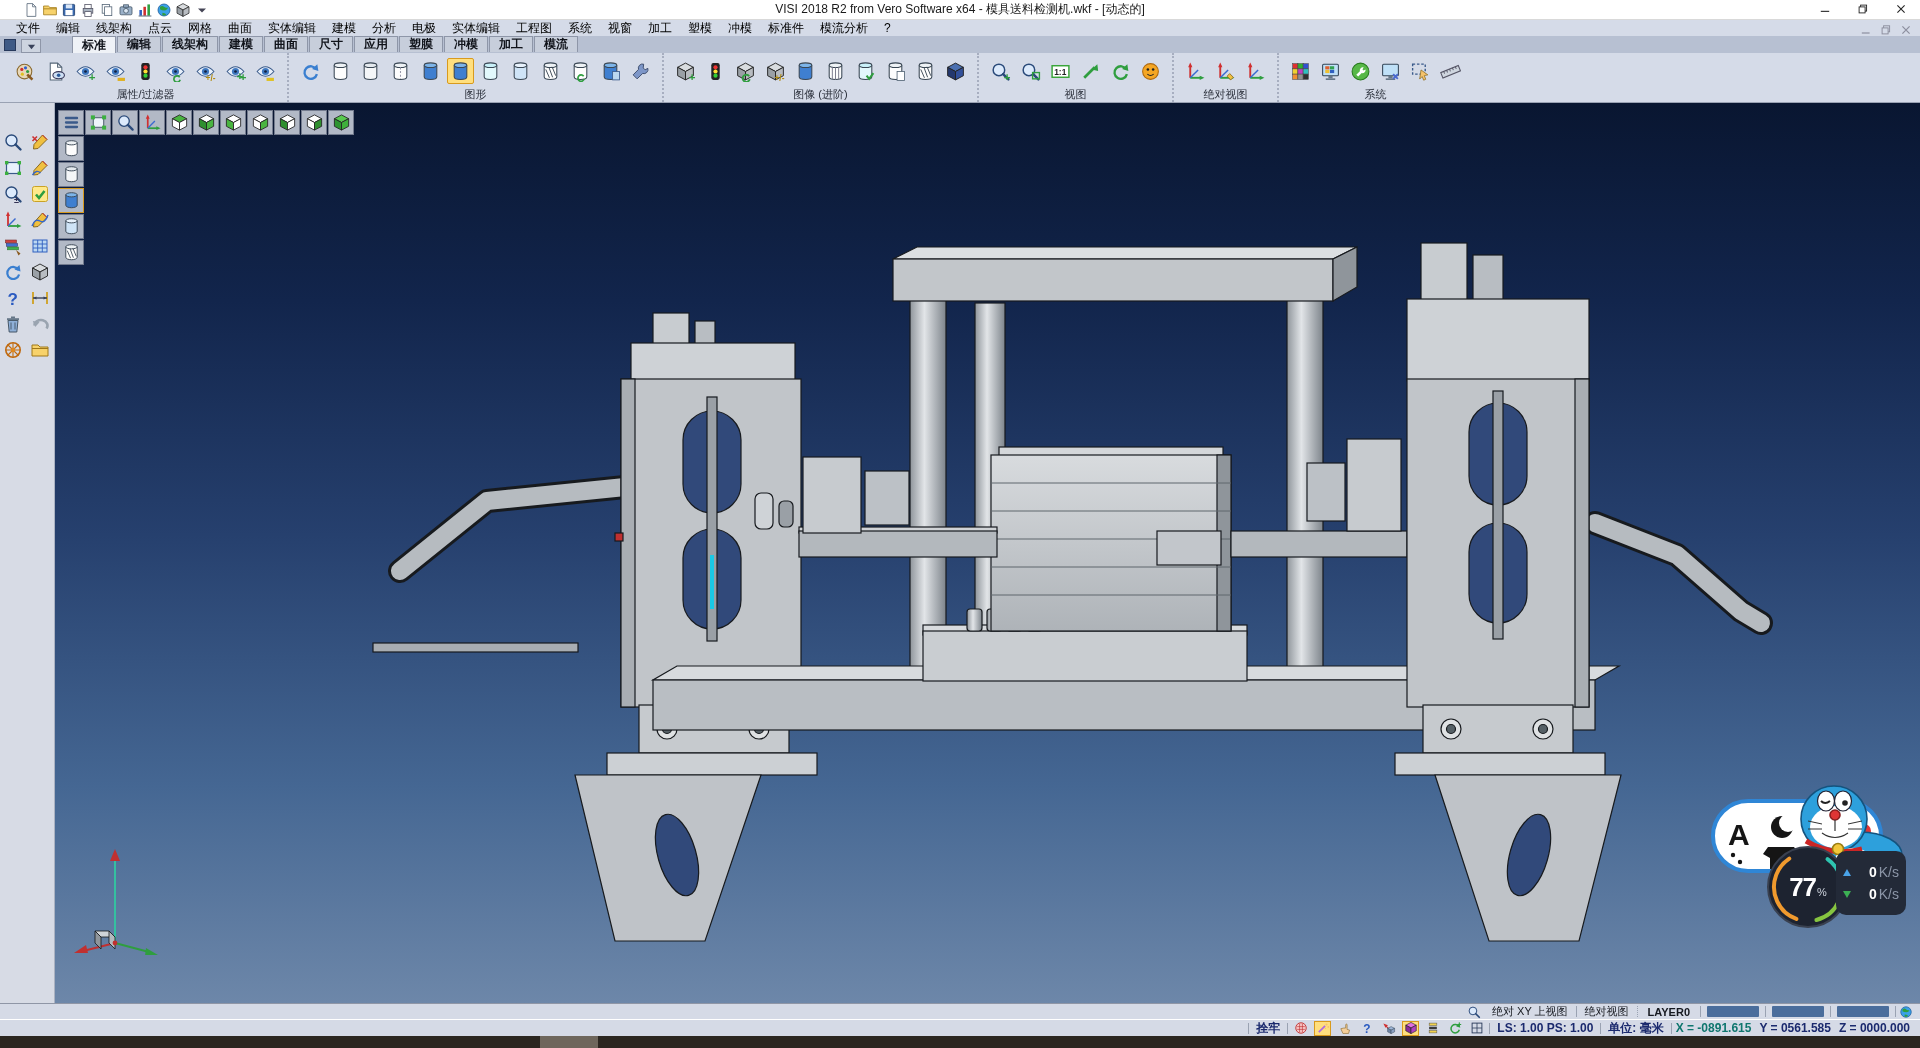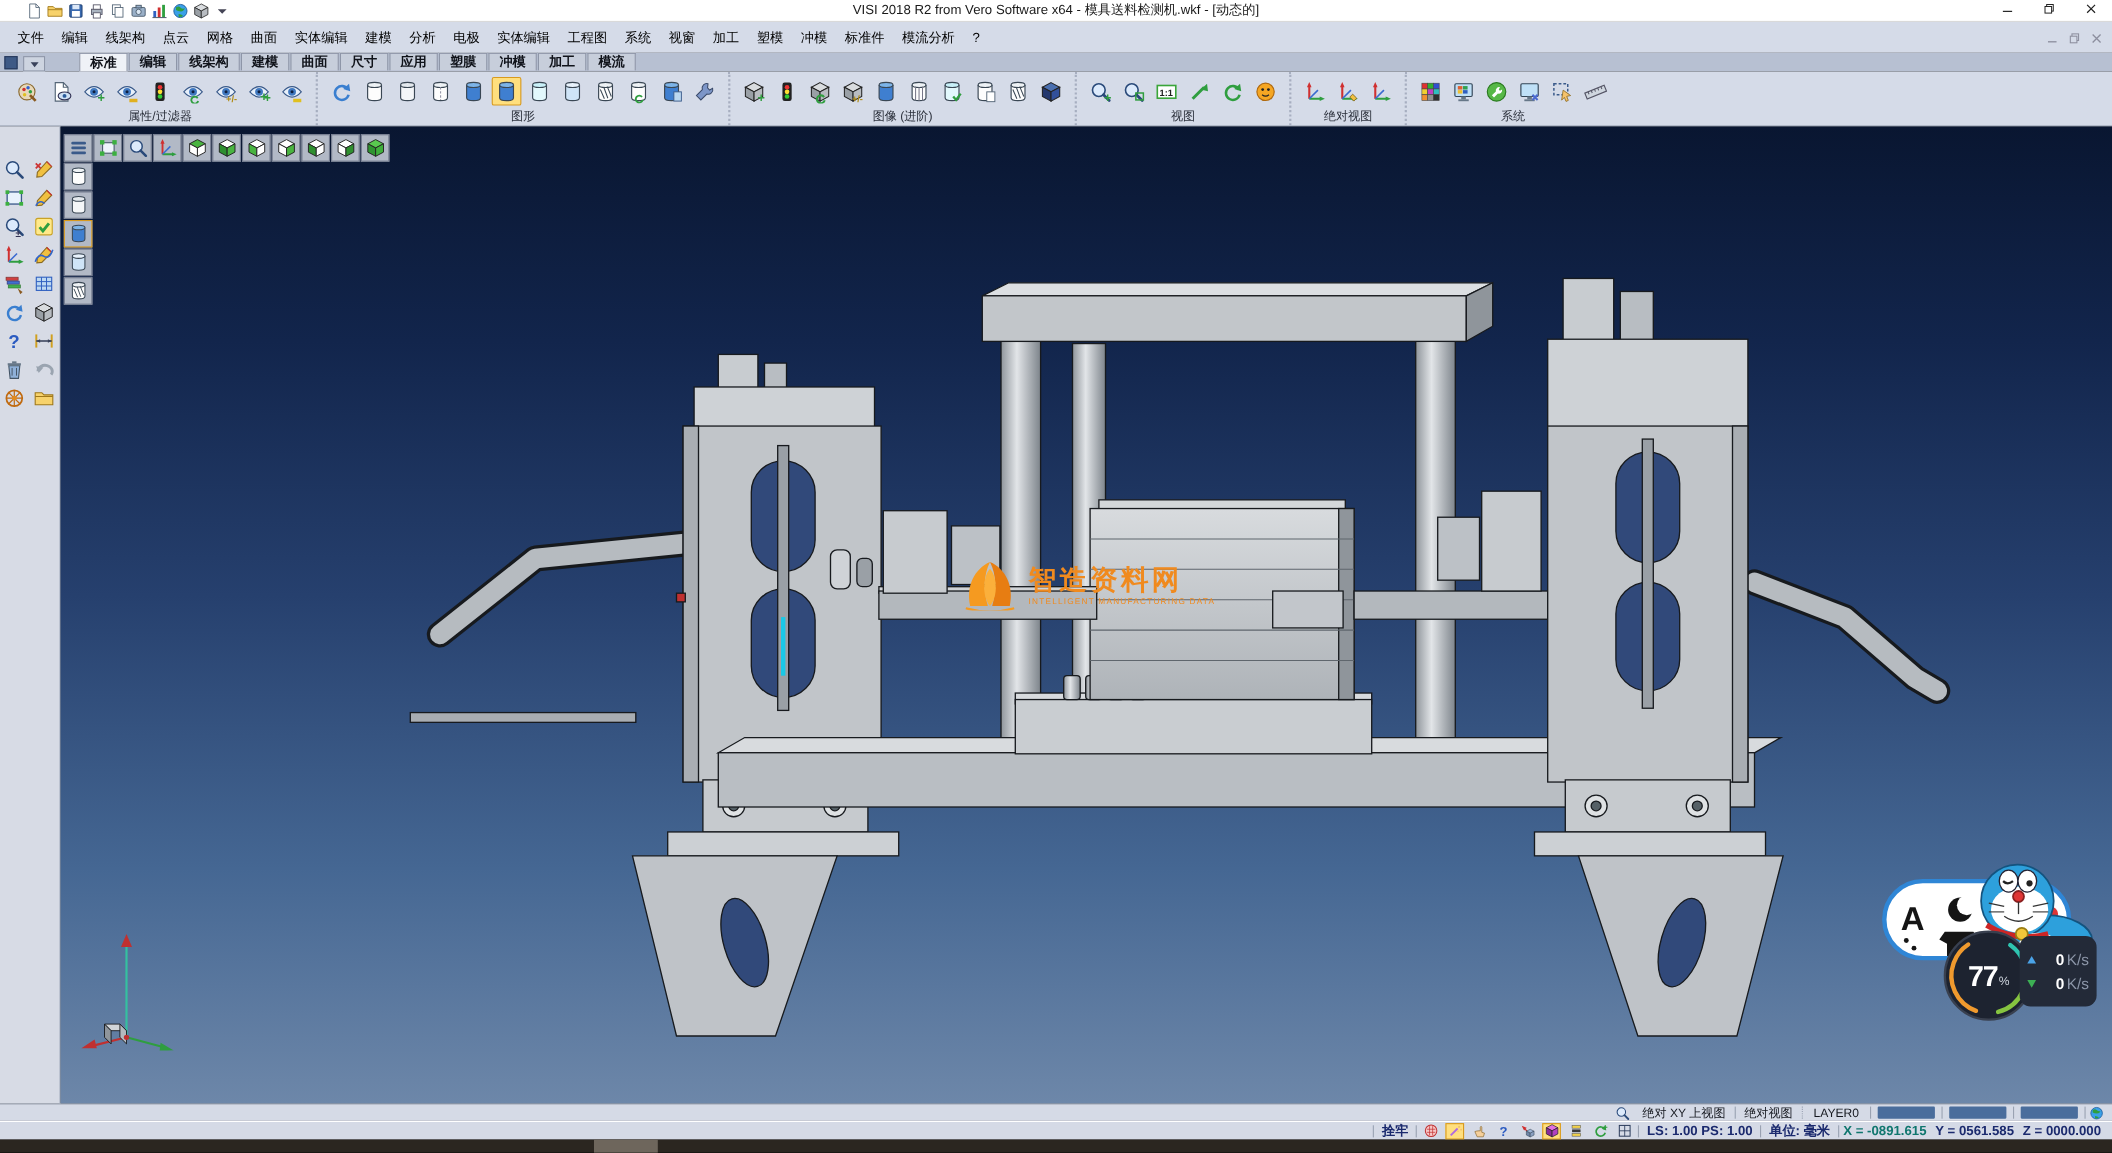--- a/index.html
+++ b/index.html
@@ -12,21 +12,21 @@
     position:relative; border-bottom:1px solid #d9d9d9; flex:none;padding-left:20px; }
   .qicons { display:flex; align-items:center; gap:3px; padding-left:3px; z-index:2; }
   .qicons .icon { width:16px; height:16px; }
   .titletext { position:absolute; left:0; right:0; text-align:center; font-size:12px;
     color:#1a1a1a; pointer-events:none; }
   .win-controls { margin-left:auto; display:flex; z-index:2; }
   .win-btn { width:38px; height:19px; display:flex; align-items:center; justify-content:center; }
   .win-btn svg { width:12px; height:12px; }
 
   
-  .menubar { height:28px; background:#d5dbe8; display:flex; align-items:center;
+  .menubar { height:16px; background:#d5dbe8; display:flex; align-items:center;
     padding-left:8px; flex:none; position:relative; }
   .menu-item { font-size:12px; color:#000; padding:0 8px; white-space:nowrap; line-height:16px; }
   .mdi-controls { margin-left:auto; display:flex; gap:8px; padding-right:8px; }
   .mdi-controls .icon { width:12px; height:12px; opacity:.65; }
 
   
   .tabbar { height:17px; background:#b7c0d2; display:flex; align-items:flex-end;
     padding-left:2px; flex:none; }
   .tab-square { width:12px; height:12px; background:#3e5variable; background:#3e5a86;
     border:1px solid #27395c; margin:0 3px 2px 2px; flex:none; }
@@ -97,21 +97,21 @@
   .arr.down { border-top:7px solid #3cb054; }
   .sp-val { color:#fff; font-weight:bold; font-size:14px; margin-left:auto; }
   .sp-unit { color:#8c96a8; font-size:14px; margin-left:2px; }
 
   
   .status-top { height:16px; background:#d5dae6; border-top:1px solid #8f96a6; flex:none;
     display:flex; align-items:center; justify-content:flex-end; font-size:11px;
     color:#15181f; padding-right:4px; }
   .status-top .icon { width:14px; height:14px; margin:0 3px; }
   .st-item { padding:14px 8px; white-space:nowrap; }
-  .st-layer { font-weight:normal; padding:0 10px;text-align:center; }
+  .st-layer { font-weight:bold; padding:0 10px;text-align:center; }
   .swatch { width:52px; height:11px; background:#4a6d9c; margin:0 6px; border-radius:1px; }
   .sep { width:1px; height:11px; background:#9aa2b2; }
   .sep.dotted { background:none; border-left:1px dotted #9aa2b2; }
 
   .status-bottom { height:17px; background:#d5dae6; border-top:1px solid #ffffff; flex:none;
     display:flex; align-items:center; font-size:12px; color:#1b2a6e; font-weight:bold;
     padding-right:6px; }
   .status-bottom .spacer { flex:1; }
   .sb-text { padding:0 7px; white-space:nowrap; }
   .sb-icons { display:flex; align-items:center; gap:5px; padding:0 4px; }
@@ -979,34 +979,20 @@
           </span>
           <span class="icon">
             <svg viewBox="0 0 20 20">
               <path d="M4 4v11c0 1.5 2.7 2.6 6 2.6s6-1.1 6-2.6V4" fill="#fdfdfd" stroke="#3a4754" stroke-width="1"></path>
               <ellipse cx="10" cy="4" rx="6" ry="2.2" fill="#eef2f5" stroke="#3a4754"></ellipse>
               <path d="M5.5 8l3.5 8M8.5 6l3.5 9.5M11.5 5.5l3.5 8.5" stroke="#3a4754" stroke-width="0.9" fill="none"></path>
             </svg>
           </span>
         </div>
 
-      <div class="watermark">
-        <span class="wm-logo">
-          <svg viewBox="0 0 48 46">
-            <path d="M6 42 C2 24 10 8 24 2 C18 14 18 28 22 42 Z" fill="#f59a20"></path>
-            <path d="M42 42 C46 24 38 8 24 2 C30 14 30 28 26 42 Z" fill="#e77d12"></path>
-            <path d="M24 42 C16 32 18 14 24 8 C30 14 32 32 24 42 Z" fill="#fbb03b"></path>
-            <path d="M2 44 Q24 50 46 44" stroke="#f59a20" stroke-width="2" fill="none"></path>
-          </svg>
-        </span>
-        <span>
-          <div class="wm-title">智造资料网</div>
-          <div class="wm-sub">INTELLIGENT MANUFACTURING DATA</div>
-        </span>
-      </div>
 
       <svg class="axes-triad" viewBox="0 0 100 110" width="100" height="110">
         <line x1="46" y1="98" x2="46" y2="14" stroke="#35c0a0" stroke-width="2"></line>
         <polygon points="46,4 41,16 51,16" fill="#c03030"></polygon>
         <line x1="46" y1="98" x2="14" y2="106" stroke="#c03030" stroke-width="2"></line>
         <polygon points="5,108 17,100 19,108" fill="#c03030"></polygon>
         <line x1="46" y1="98" x2="80" y2="107" stroke="#2f9e3f" stroke-width="2"></line>
         <polygon points="89,110 77,103 76,111" fill="#2f9e3f"></polygon>
         <g stroke="#14171b" stroke-width="0.8">
           <polygon points="26,86 40,86 46,92 32,92" fill="#d0d4d8"></polygon>

